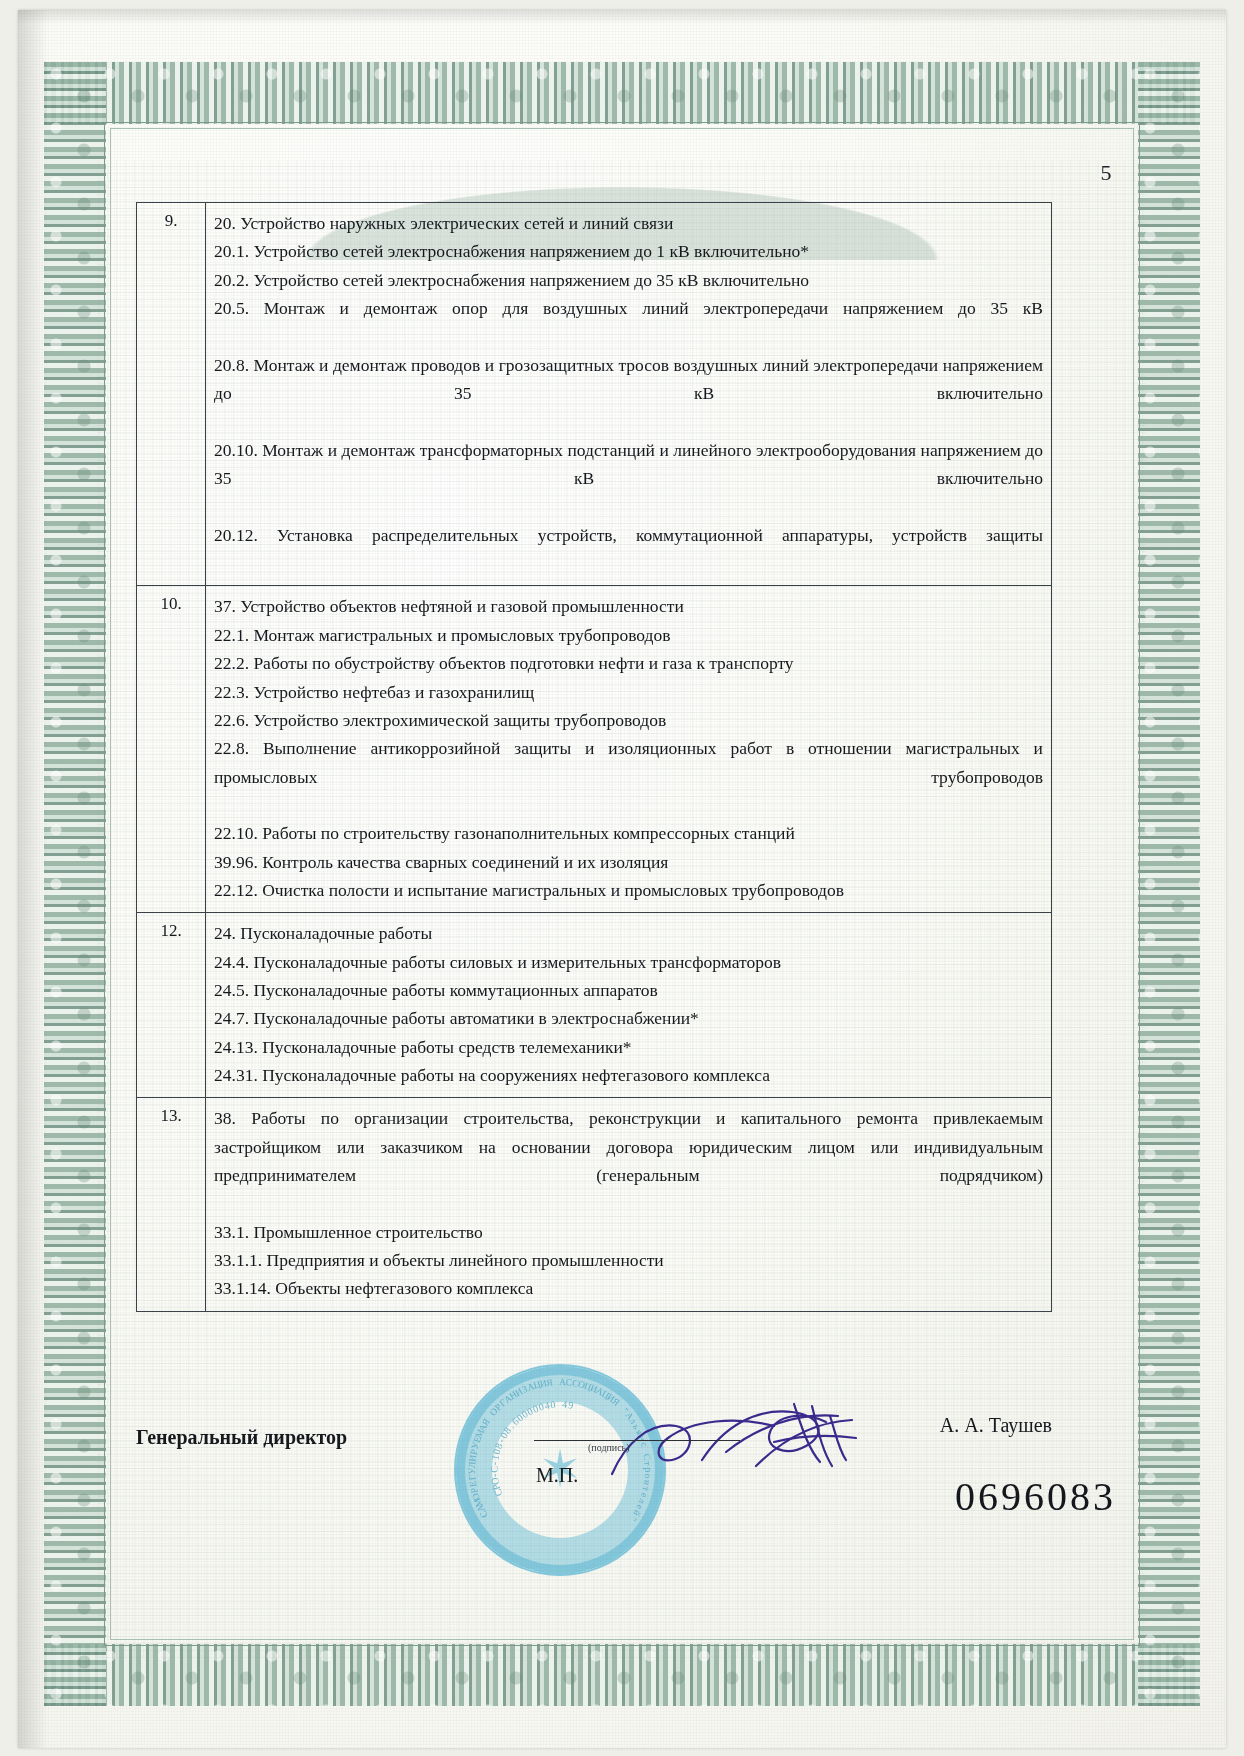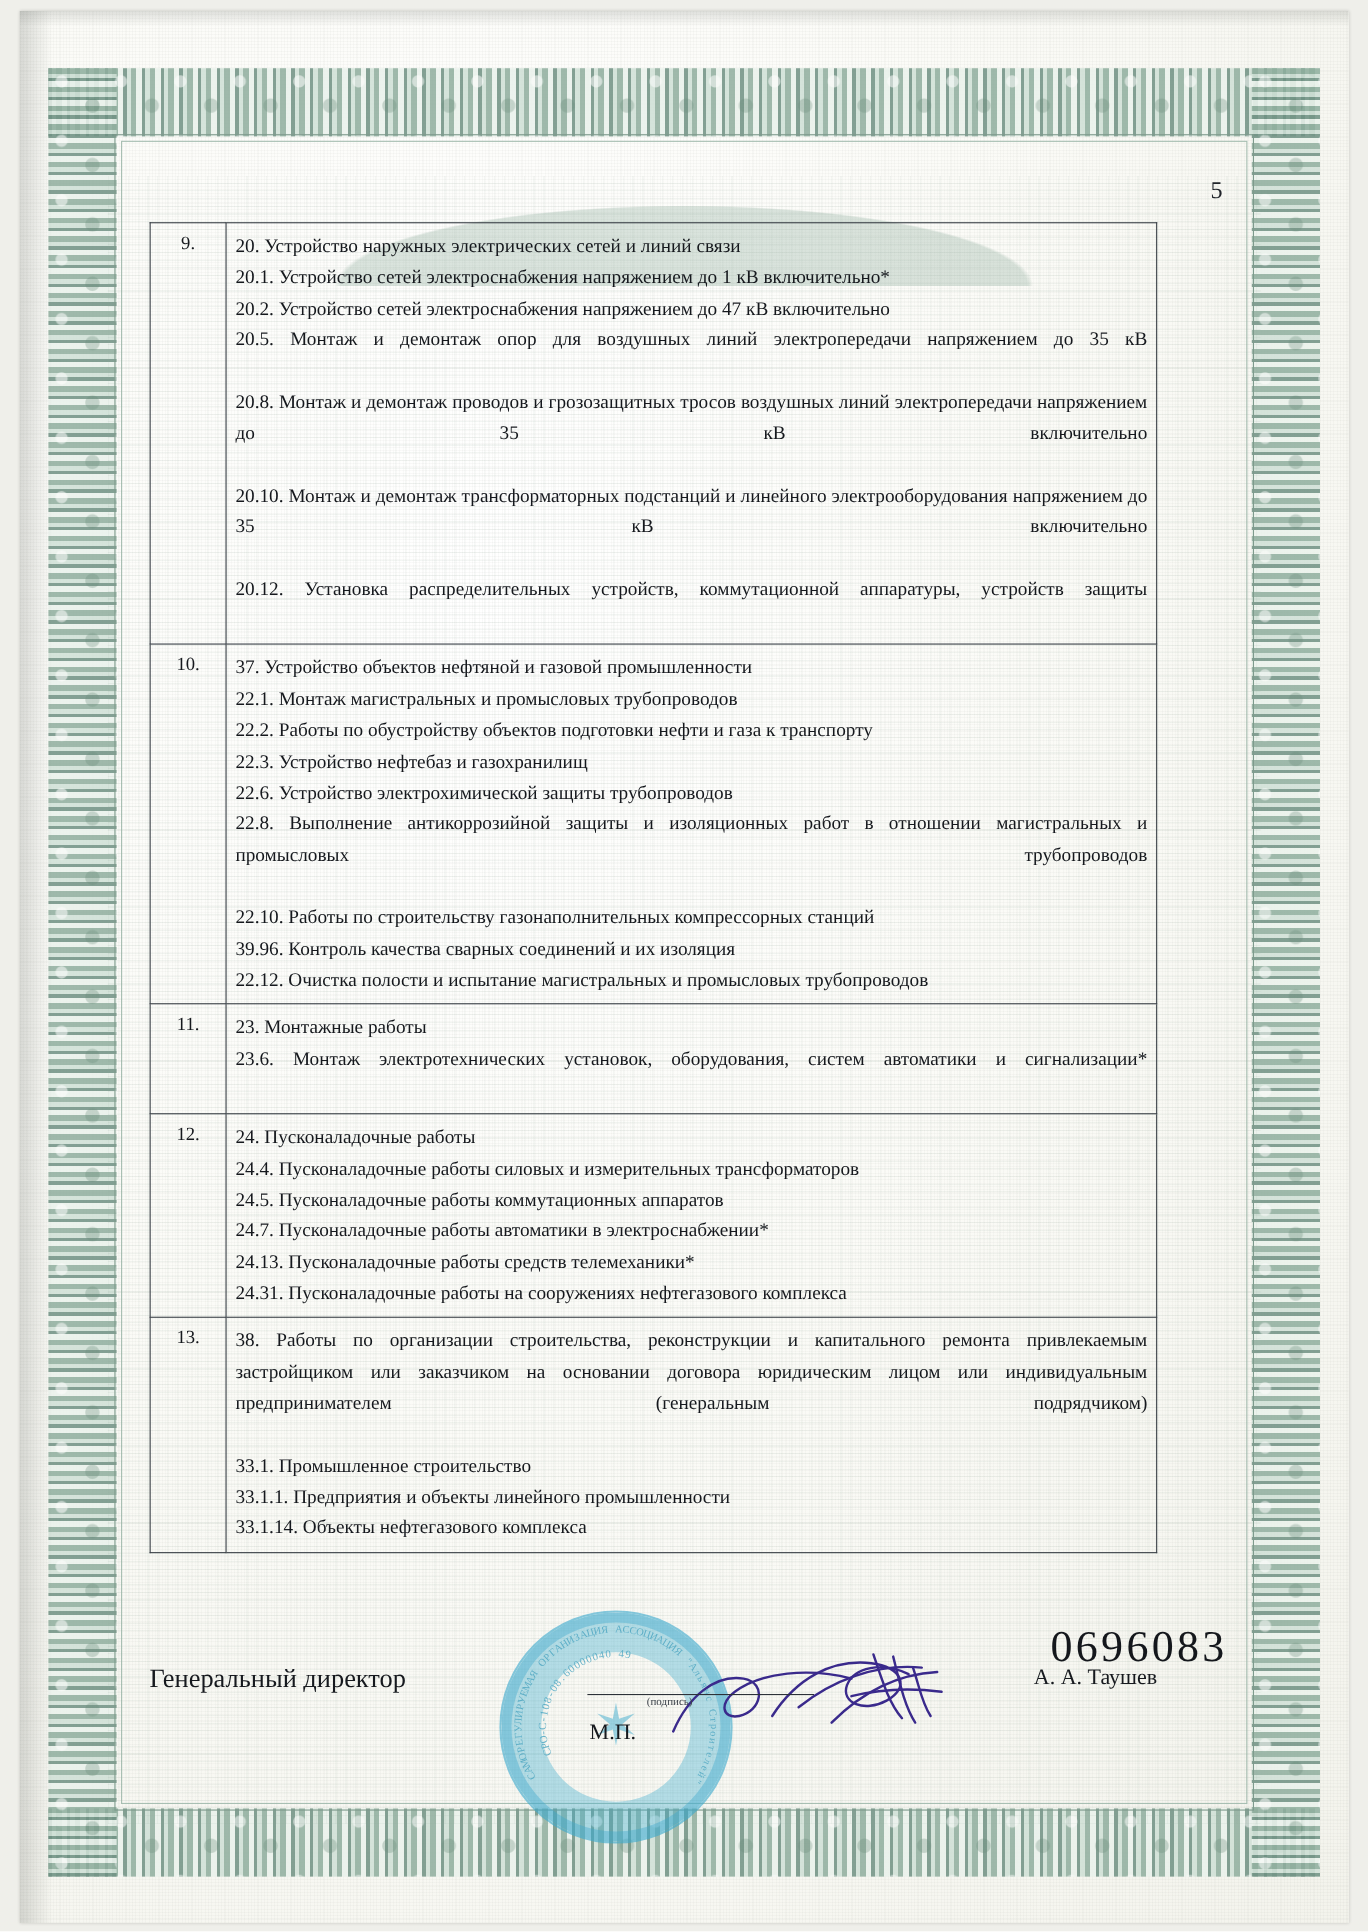--- a/index.html
+++ b/index.html
@@ -187,23 +187,24 @@
   .signature {
     position: relative;
     margin-top: 74px;
     margin-left: 22px;
     width: 916px;
     height: 150px;
   }
   .sig-title {
     position: absolute;
     left: 0;
-    top: 28px;
-    font-size: 24px;
+    top: 40px;
+    font-size: 20px;
     color: #16191e;
+    font-weight: bold;
   }
   .sig-name {
     position: absolute;
     right: 0;
     top: 28px;
     font-size: 20px;
     color: #16191e;
   }
   .sig-rule {
     position: absolute;
@@ -327,46 +328,39 @@
 
       <div class="page-no">5</div>
 
       <table class="works">
         <tbody>
             <tr>
               <td class="num">9.</td>
               <td class="body">
                 <p class="line">20. Устройство наружных электрических сетей и линий связи</p>
                 <p class="line">20.1. Устройство сетей электроснабжения напряжением до 1 кВ включительно*</p>
-                <p class="line">20.2. Устройство сетей электроснабжения напряжением до 47 кВ включительно</p>
+                <p class="line">20.2. Устройство сетей электроснабжения напряжением до 35 кВ включительно</p>
                 <p class="line j">20.5. Монтаж и демонтаж опор для воздушных линий электропередачи напряжением до 35 кВ</p>
                 <p class="line j">20.8. Монтаж и демонтаж проводов и грозозащитных тросов воздушных линий электропередачи напряжением до 35 кВ включительно</p>
                 <p class="line j">20.10. Монтаж и демонтаж трансформаторных подстанций и линейного электрооборудования напряжением до 35 кВ включительно</p>
                 <p class="line j">20.12. Установка распределительных устройств, коммутационной аппаратуры, устройств защиты</p>
               </td>
             </tr>
             <tr>
               <td class="num">10.</td>
               <td class="body">
                 <p class="line">37. Устройство объектов нефтяной и газовой промышленности</p>
                 <p class="line">22.1. Монтаж магистральных и промысловых трубопроводов</p>
                 <p class="line">22.2. Работы по обустройству объектов подготовки нефти и газа к транспорту</p>
                 <p class="line">22.3. Устройство нефтебаз и газохранилищ</p>
                 <p class="line">22.6. Устройство электрохимической защиты трубопроводов</p>
                 <p class="line j">22.8. Выполнение антикоррозийной защиты и изоляционных работ в отношении магистральных и промысловых трубопроводов</p>
                 <p class="line">22.10. Работы по строительству газонаполнительных компрессорных станций</p>
                 <p class="line">39.96. Контроль качества сварных соединений и их изоляция</p>
                 <p class="line">22.12. Очистка полости и испытание магистральных и промысловых трубопроводов</p>
-              </td>
-            </tr>
-            <tr>
-              <td class="num">11.</td>
-              <td class="body">
-                <p class="line">23. Монтажные работы</p>
-                <p class="line j">23.6. Монтаж электротехнических установок, оборудования, систем автоматики и сигнализации*</p>
               </td>
             </tr>
             <tr>
               <td class="num">12.</td>
               <td class="body">
                 <p class="line">24. Пусконаладочные работы</p>
                 <p class="line">24.4. Пусконаладочные работы силовых и измерительных трансформаторов</p>
                 <p class="line">24.5. Пусконаладочные работы коммутационных аппаратов</p>
                 <p class="line">24.7. Пусконаладочные работы автоматики в электроснабжении*</p>
                 <p class="line">24.13. Пусконаладочные работы средств телемеханики*</p>

